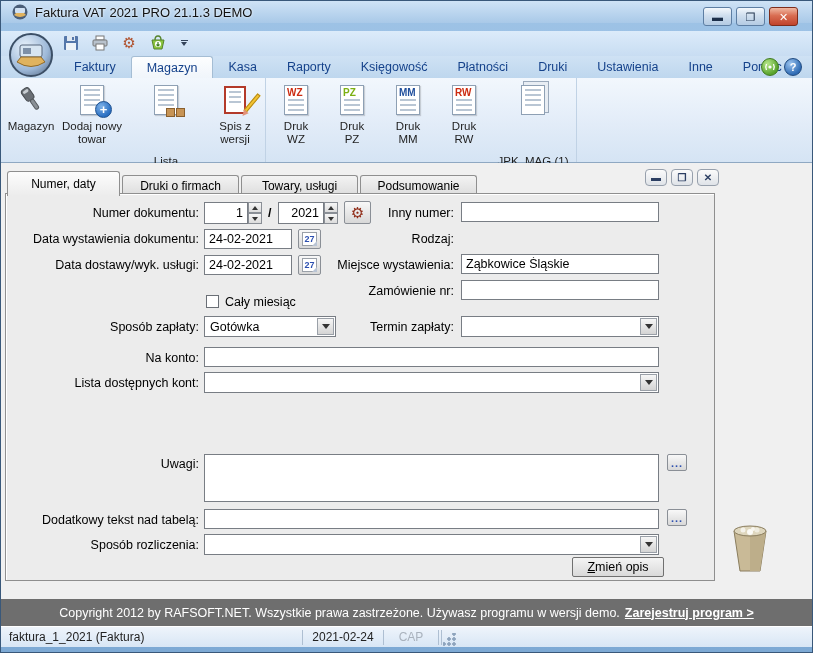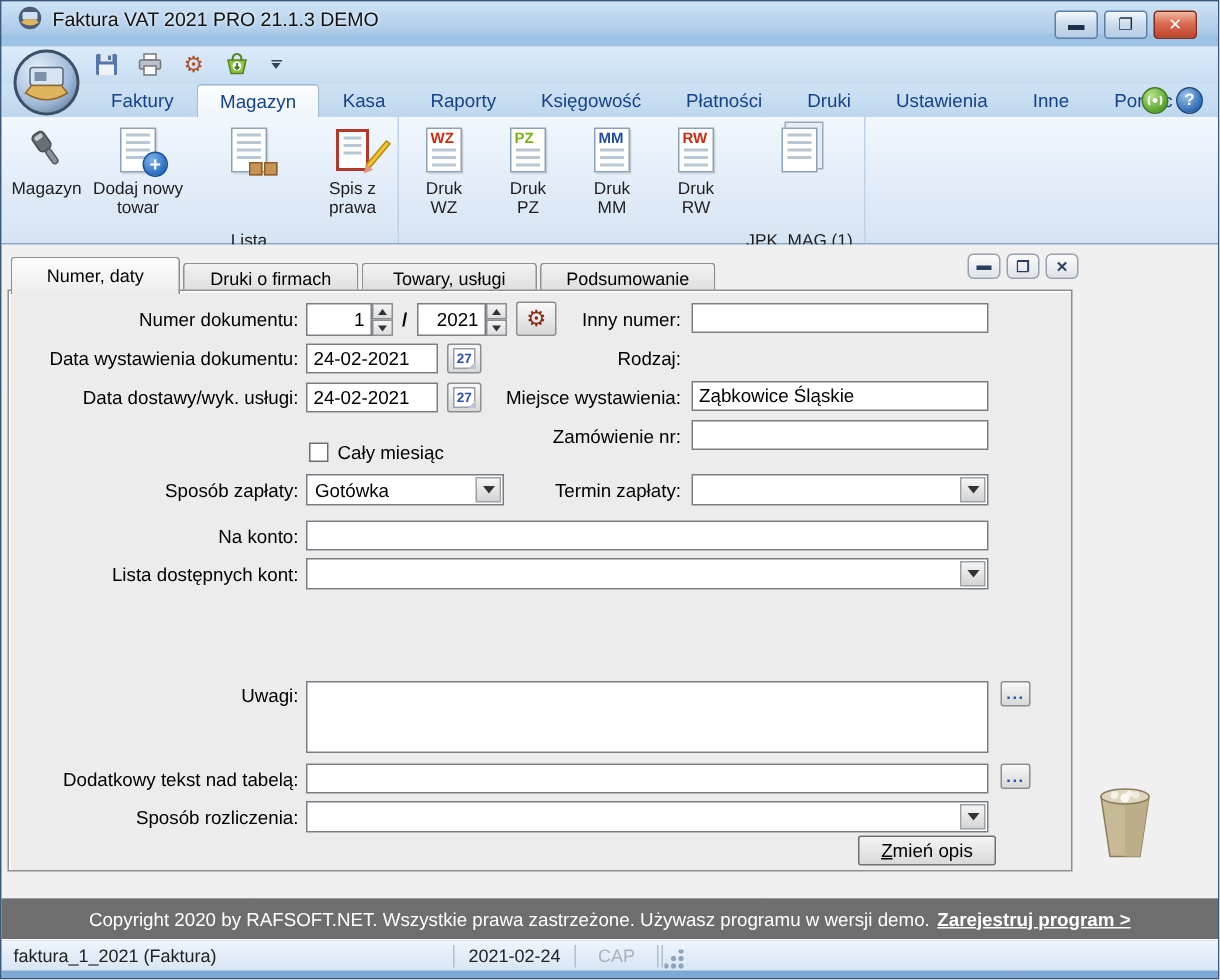--- a/index.html
+++ b/index.html
@@ -253,21 +253,21 @@
                   <i></i>
                   <i></i>
                 </span></span>
           </span>
           <span class="rlab"><span>Lista</span><br><span>magazynów</span></span>
         </div>
         <div class="rbtn narrow">
           <span class="ric">
             <span class="clipboard"><span class="lines"><i style="display:block;height:2px;background:#b9c6d4;margin:3px 3px 0 3px;"></i><i style="display:block;height:2px;background:#b9c6d4;margin:3px 3px 0 3px;"></i><i style="display:block;height:2px;background:#b9c6d4;margin:3px 3px 0 3px;"></i></span><span class="pencil"></span></span>
           </span>
-          <span class="rlab"><span>Spis z</span><br><span>prawa</span></span>
+          <span class="rlab"><span>Spis z</span><br><span>wersji</span></span>
         </div>
       </div>
       <div class="rgroup-name">Magazyn</div>
     </div>
 
     <div class="rgroup">
       <div class="rgroup-buttons">
         <div class="rbtn narrow">
           <span class="ric">
             <span class="doc">
@@ -453,21 +453,21 @@
       <path d="M5 10 L37 10 L31 50 L21 50 L21 10 Z" fill="#bdae8a" stroke="none"></path>
       <ellipse cx="21" cy="10" rx="16" ry="5" fill="#ded6bd" stroke="#8a7d5e"></ellipse>
       <circle cx="14" cy="9" r="2.5" fill="#f4f2ea"></circle>
         <circle cx="21" cy="11" r="3" fill="#fbfaf6"></circle>
       <circle cx="28" cy="9" r="2.5" fill="#efecdf"></circle>
         <circle cx="24" cy="8" r="2" fill="#f8f6ef"></circle>
     </svg>
   </div>
 
   <div class="copybar">
-    <span>Copyright 2020 by RAFSOFT.NET. Wszystkie prawa zastrzeżone. Używasz programu w wersji demo.</span>
+    <span>Copyright 2012 by RAFSOFT.NET. Wszystkie prawa zastrzeżone. Używasz programu w wersji demo.</span>
     <a>Zarejestruj program &gt;</a>
   </div>
 
   <div class="statusbar">
     <span class="sb-cell sb-file">faktura_1_2021 (Faktura)</span>
     <span class="sb-sep"></span>
     <span class="sb-cell sb-date">2021-02-24</span>
     <span class="sb-sep"></span>
     <span class="sb-cell sb-cap">CAP</span>
     <span class="sb-sep"></span>

